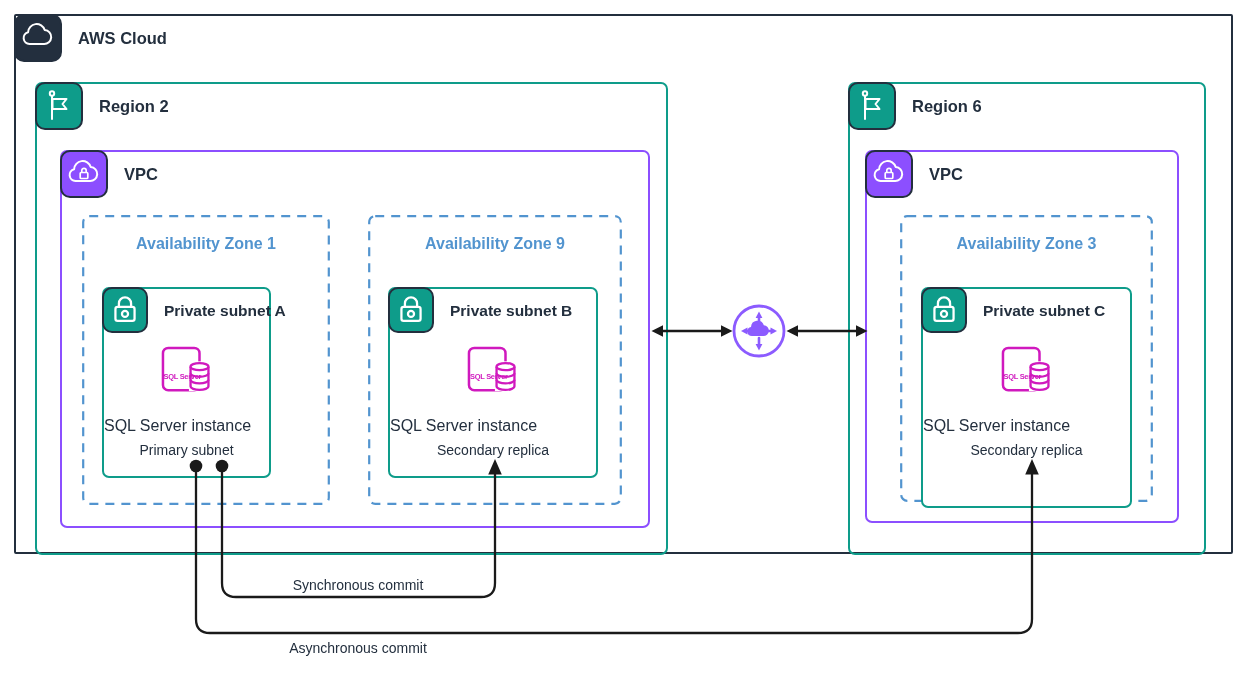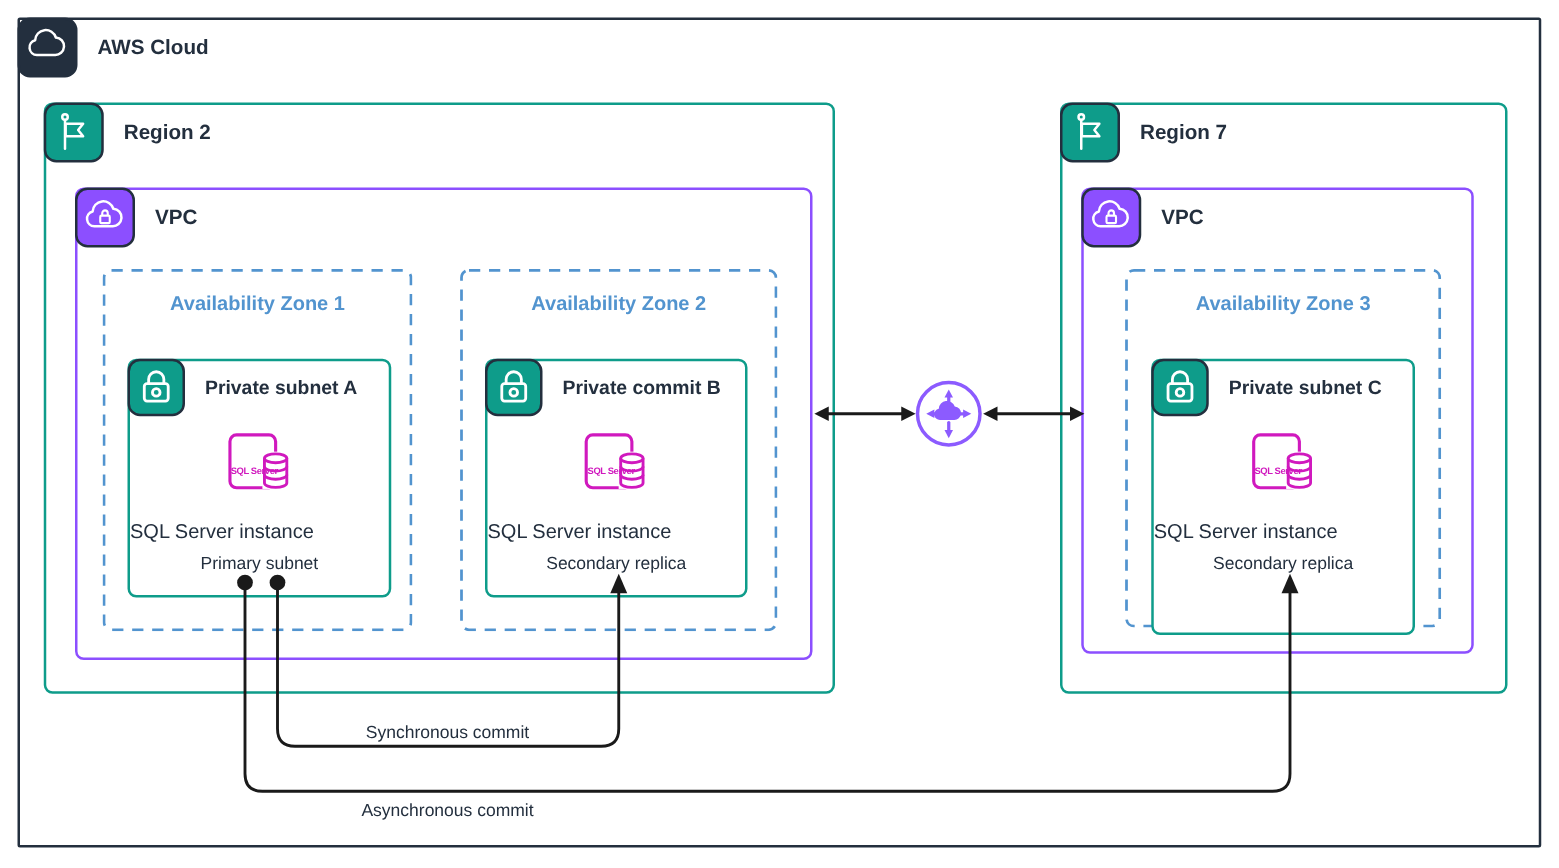--- a/index.html
+++ b/index.html
@@ -54,21 +54,21 @@
   #sync-label{left:248px;top:577px;}
   #async-label{left:248px;top:640px;}
 
   #arrows-layer{position:absolute;left:0;top:0;width:1247px;height:694px;z-index:50;pointer-events:none;}
 </style>
 </head>
 <body>
 
 <div id="canvas">
 
-  <div class="box aws-cloud" style="left:14px;top:14px;width:1219px;height:664px;">
+  <div class="box aws-cloud" style="left:14px;top:14px;width:1219px;height:540px;">
     <div class="chip dark">
       <svg viewBox="0 0 40 40" width="40" height="40">
         <path d="M11.5 26 a6 6 0 0 1 -1.4 -11.8 a8.5 8.5 0 0 1 16.6 -2.2 a6.2 6.2 0 0 1 -0.9 13.9 z" fill="none" stroke="#ffffff" stroke-width="2" stroke-linejoin="round"></path>
       </svg>
     </div>
     <div class="hdr-label">AWS Cloud</div>
   </div>
 
   <div class="box region" style="left:35px;top:82px;width:633px;height:473px;">
     <div class="chip teal">
@@ -96,24 +96,24 @@
     <svg class="azframe" viewBox="0 0 248 290" preserveAspectRatio="none">
       <rect x="1.2" y="1.2" width="245.6" height="287.6" rx="6" fill="none" stroke="#5294CF" stroke-width="2.2" stroke-dasharray="9 7"></rect>
     </svg>
     <div class="az-title">Availability Zone 1</div>
   </div>
 
   <div class="box az" style="left:368px;top:215px;width:254px;height:290px;">
     <svg class="azframe" viewBox="0 0 254 290" preserveAspectRatio="none">
       <rect x="1.2" y="1.2" width="251.6" height="287.6" rx="6" fill="none" stroke="#5294CF" stroke-width="2.2" stroke-dasharray="9 7"></rect>
     </svg>
-    <div class="az-title">Availability Zone 2</div>
-  </div>
-
-  <div class="box subnet" style="left:102px;top:287px;width:211px;height:191px;">
+    <div class="az-title">Availability Zone 9</div>
+  </div>
+
+  <div class="box subnet" style="left:102px;top:287px;width:169px;height:191px;">
     <div class="chip teal small">
       <svg viewBox="0 0 46 46" width="40" height="40">
         <path d="M16 19.5 v-4 a7 7 0 0 1 14 0 v4" fill="none" stroke="#ffffff" stroke-width="2.6" stroke-linecap="round"></path>
         <rect x="12" y="19.5" width="22" height="16" rx="2.5" fill="none" stroke="#ffffff" stroke-width="2.6"></rect>
         <circle cx="23" cy="27.5" r="3.5" fill="none" stroke="#ffffff" stroke-width="2.6"></circle>
       </svg>
     </div>
     <div class="subnet-title">Private subnet A</div>
     <div class="sql-icon">
       <svg viewBox="0 0 56 52" width="54" height="50">
@@ -131,21 +131,21 @@
   </div>
 
   <div class="box subnet" style="left:388px;top:287px;width:210px;height:191px;">
     <div class="chip teal small">
       <svg viewBox="0 0 46 46" width="40" height="40">
         <path d="M16 19.5 v-4 a7 7 0 0 1 14 0 v4" fill="none" stroke="#ffffff" stroke-width="2.6" stroke-linecap="round"></path>
         <rect x="12" y="19.5" width="22" height="16" rx="2.5" fill="none" stroke="#ffffff" stroke-width="2.6"></rect>
         <circle cx="23" cy="27.5" r="3.5" fill="none" stroke="#ffffff" stroke-width="2.6"></circle>
       </svg>
     </div>
-    <div class="subnet-title">Private commit B</div>
+    <div class="subnet-title">Private subnet B</div>
     <div class="sql-icon">
       <svg viewBox="0 0 56 52" width="54" height="50">
         <rect x="3" y="3" width="38" height="44" rx="5.5" fill="#ffffff" stroke="#D019BE" stroke-width="2.6"></rect>
         <rect x="30" y="17" width="23" height="31" fill="#ffffff"></rect>
         <path d="M31.7 22.5 L31.7 43 A9.3 3.7 0 0 0 50.3 43 L50.3 22.5" fill="#ffffff" stroke="#D019BE" stroke-width="2.4"></path>
         <path d="M31.7 29.4 A9.3 3.7 0 0 0 50.3 29.4" fill="none" stroke="#D019BE" stroke-width="2.4"></path>
         <path d="M31.7 36.2 A9.3 3.7 0 0 0 50.3 36.2" fill="none" stroke="#D019BE" stroke-width="2.4"></path>
         <ellipse cx="41" cy="22.5" rx="9.3" ry="3.7" fill="#ffffff" stroke="#D019BE" stroke-width="2.4"></ellipse>
       </svg>
       <div class="sql-icon-label">SQL Server</div>
@@ -155,21 +155,21 @@
   </div>
 
   <div class="box region" style="left:848px;top:82px;width:358px;height:473px;">
     <div class="chip teal">
       <svg viewBox="0 0 40 40" width="40" height="40">
         <circle cx="13" cy="7.5" r="2.2" fill="none" stroke="#ffffff" stroke-width="2"></circle>
         <path d="M13 10 V33" stroke="#ffffff" stroke-width="2" stroke-linecap="round"></path>
         <path d="M13.5 13 H27.5 L23.5 18 L27.5 23 H13.5 Z" fill="none" stroke="#ffffff" stroke-width="2" stroke-linejoin="round"></path>
       </svg>
     </div>
-    <div class="hdr-label">Region 7</div>
+    <div class="hdr-label">Region 6</div>
   </div>
 
   <div class="box vpc" style="left:865px;top:150px;width:314px;height:373px;">
     <div class="chip purple">
       <svg viewBox="0 0 40 40" width="40" height="40">
         <path d="M11.5 27 a6 6 0 0 1 -1.4 -11.8 a8.5 8.5 0 0 1 16.6 -2.2 a6.2 6.2 0 0 1 -0.9 13.9 z" fill="none" stroke="#ffffff" stroke-width="2" stroke-linejoin="round"></path>
         <rect x="16.2" y="18.5" width="7.6" height="6" rx="1" fill="none" stroke="#ffffff" stroke-width="1.7"></rect>
         <path d="M17.8 18.5 v-2 a2.2 2.2 0 0 1 4.4 0 v2" fill="none" stroke="#ffffff" stroke-width="1.7"></path>
       </svg>
     </div>

